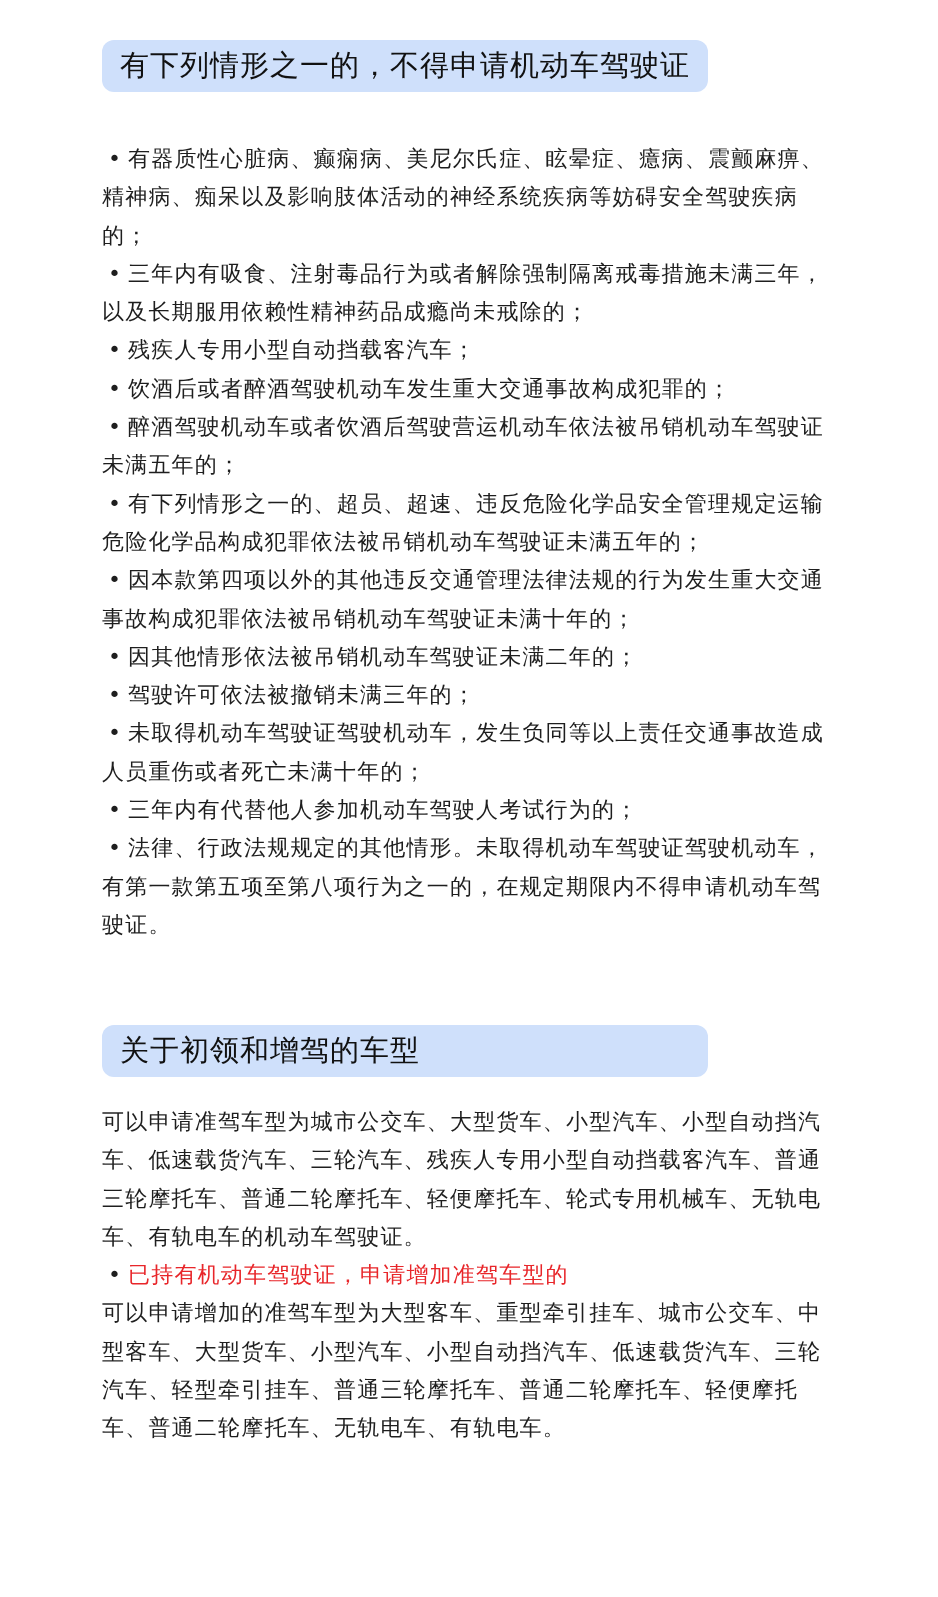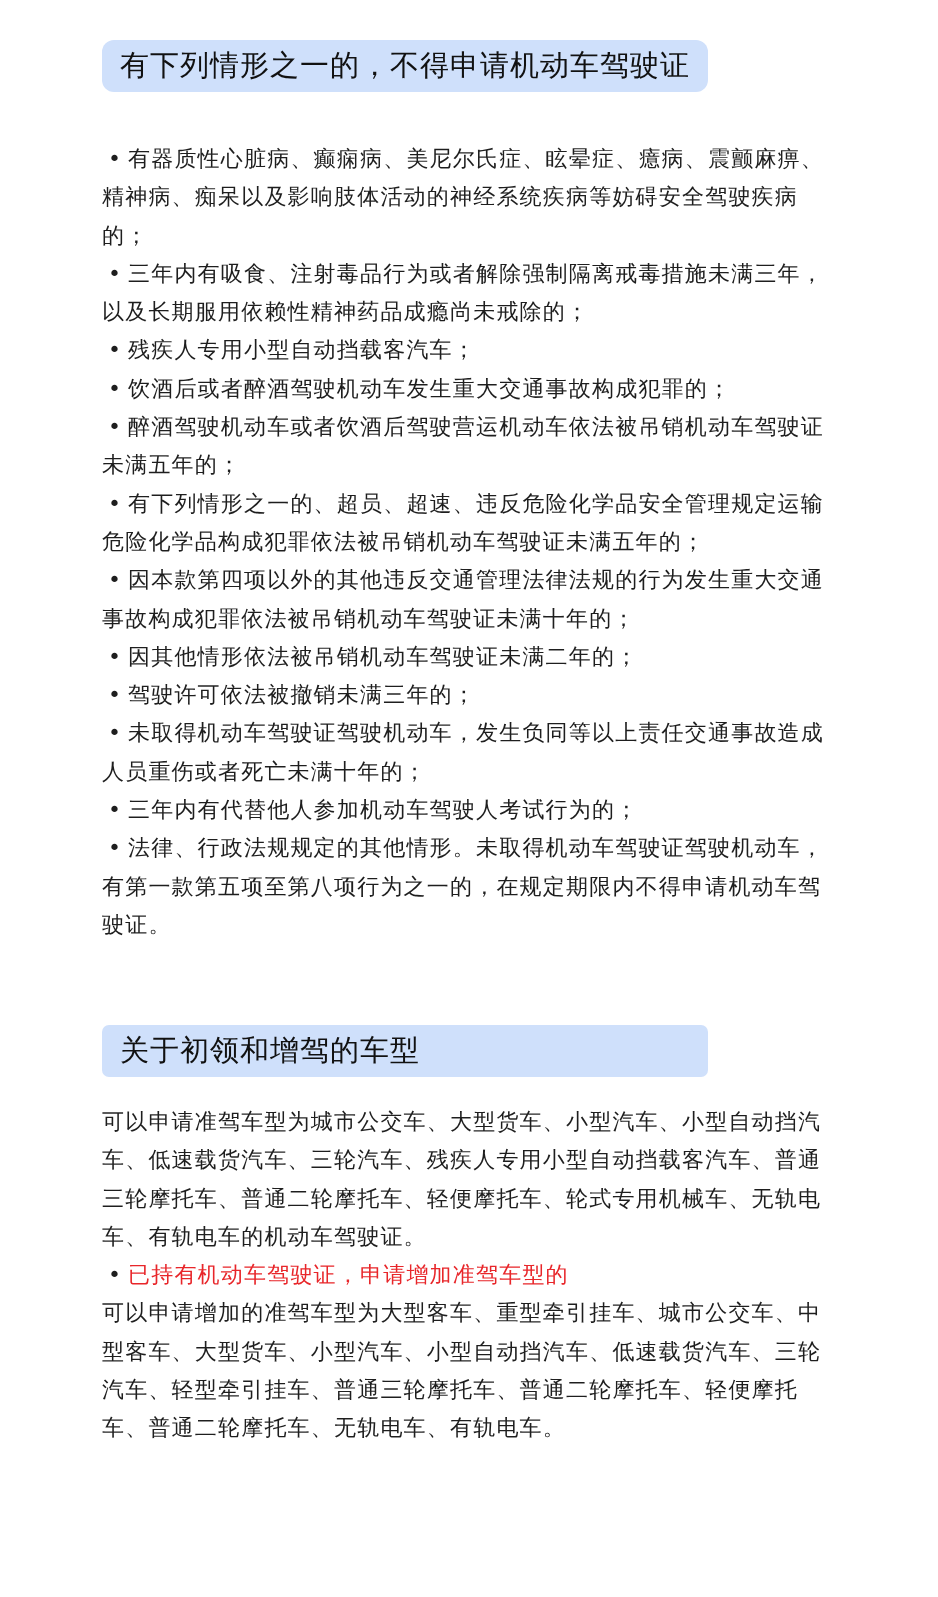--- a/index.html
+++ b/index.html
@@ -30,21 +30,21 @@
   <p class="item"><span class="bullet">•</span><span>醉酒驾驶机动车或者饮酒后驾驶营运机动车依法被吊销机动车驾驶证未满五年的；</span></p>
   <p class="item"><span class="bullet">•</span><span>有下列情形之一的、超员、超速、违反危险化学品安全管理规定运输危险化学品构成犯罪依法被吊销机动车驾驶证未满五年的；</span></p>
   <p class="item"><span class="bullet">•</span><span>因本款第四项以外的其他违反交通管理法律法规的行为发生重大交通事故构成犯罪依法被吊销机动车驾驶证未满十年的；</span></p>
   <p class="item"><span class="bullet">•</span><span>因其他情形依法被吊销机动车驾驶证未满二年的；</span></p>
   <p class="item"><span class="bullet">•</span><span>驾驶许可依法被撤销未满三年的；</span></p>
   <p class="item"><span class="bullet">•</span><span>未取得机动车驾驶证驾驶机动车，发生负同等以上责任交通事故造成人员重伤或者死亡未满十年的；</span></p>
   <p class="item"><span class="bullet">•</span><span>三年内有代替他人参加机动车驾驶人考试行为的；</span></p>
   <p class="item"><span class="bullet">•</span><span>法律、行政法规规定的其他情形。未取得机动车驾驶证驾驶机动车，有第一款第五项至第八项行为之一的，在规定期限内不得申请机动车驾驶证。</span></p>
 </div>
 
-<div class="heading" style="top:1025px;border-radius:7px;">
+<div class="heading" style="top:1025px;">
   <span>关于初领和增驾的车型</span>
 </div>
 
 <div class="block" style="top:1103px;">
   <p class="item">可以申请准驾车型为城市公交车、大型货车、小型汽车、小型自动挡汽车、低速载货汽车、三轮汽车、残疾人专用小型自动挡载客汽车、普通三轮摩托车、普通二轮摩托车、轻便摩托车、轮式专用机械车、无轨电车、有轨电车的机动车驾驶证。</p>
   <p class="item red"><span class="bullet" style="color:#1e1e1e">•</span><span>已持有机动车驾驶证，申请增加准驾车型的</span></p>
   <p class="item">可以申请增加的准驾车型为大型客车、重型牵引挂车、城市公交车、中型客车、大型货车、小型汽车、小型自动挡汽车、低速载货汽车、三轮汽车、轻型牵引挂车、普通三轮摩托车、普通二轮摩托车、轻便摩托车、普通二轮摩托车、无轨电车、有轨电车。</p>
 </div>
 
 </body></html>

